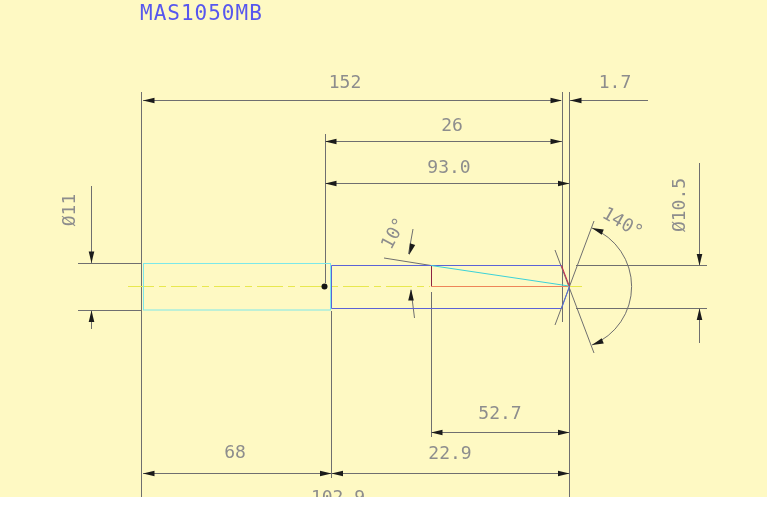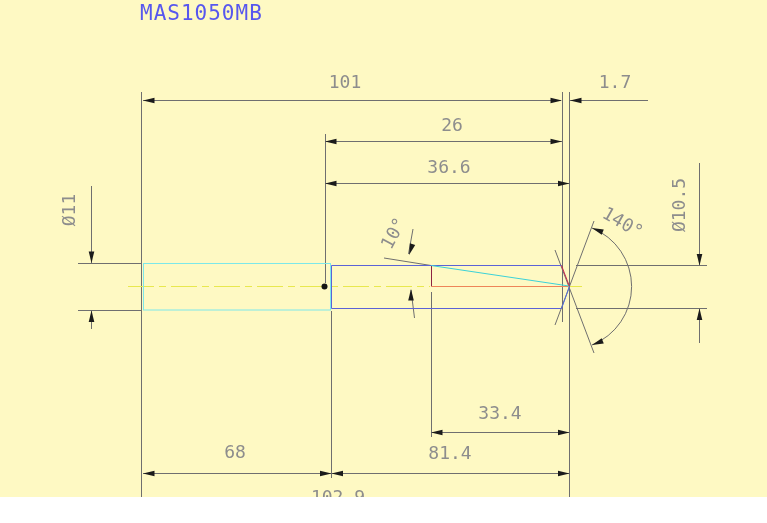--- a/index.html
+++ b/index.html
@@ -99,26 +99,26 @@
       <use href="#arw" transform="translate(699.5,308.5) rotate(270)"></use>
       <use href="#arw" transform="translate(409,255) rotate(108)"></use>
       <use href="#arw" transform="translate(411,289) rotate(270)"></use>
       <use href="#arw" transform="translate(592,228) rotate(201)"></use>
       <use href="#arw" transform="translate(592,345) rotate(159)"></use>
     </g>
   </svg>
 
   <div class="title">MAS1050MB</div>
 
-  <div class="dim" style="left:345px;top:81px">101</div>
+  <div class="dim" style="left:345px;top:81px">152</div>
   <div class="dim" style="left:615px;top:81px">1.7</div>
   <div class="dim" style="left:452px;top:124px">26</div>
-  <div class="dim" style="left:449px;top:166px">36.6</div>
+  <div class="dim" style="left:449px;top:166px">93.0</div>
   <div class="dim r90" style="left:68px;top:210px">Ø11</div>
   <div class="dim r90" style="left:678px;top:205px">Ø10.5</div>
   <div class="dim rTaper" style="left:393px;top:233px">10°</div>
   <div class="dim rPoint" style="left:623px;top:222px">140°</div>
-  <div class="dim" style="left:500px;top:412px">33.4</div>
+  <div class="dim" style="left:500px;top:412px">52.7</div>
   <div class="dim" style="left:235px;top:451px">68</div>
-  <div class="dim" style="left:450px;top:452px">81.4</div>
+  <div class="dim" style="left:450px;top:452px">22.9</div>
   <div class="dim" style="left:338px;top:496px">102.9</div>
 
 </div>
 
 </body></html>

